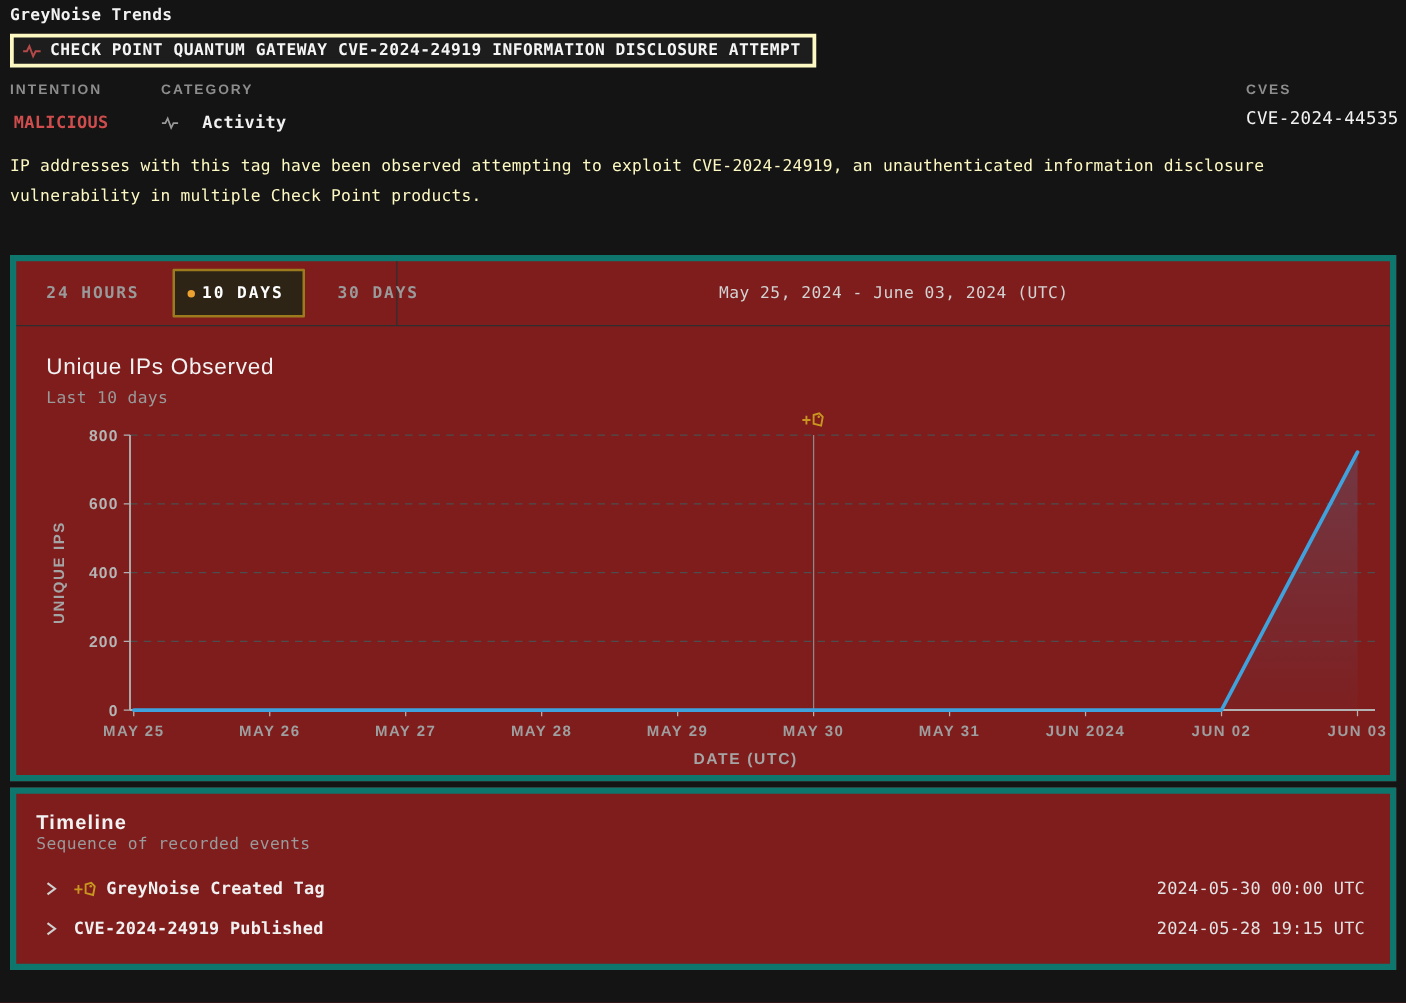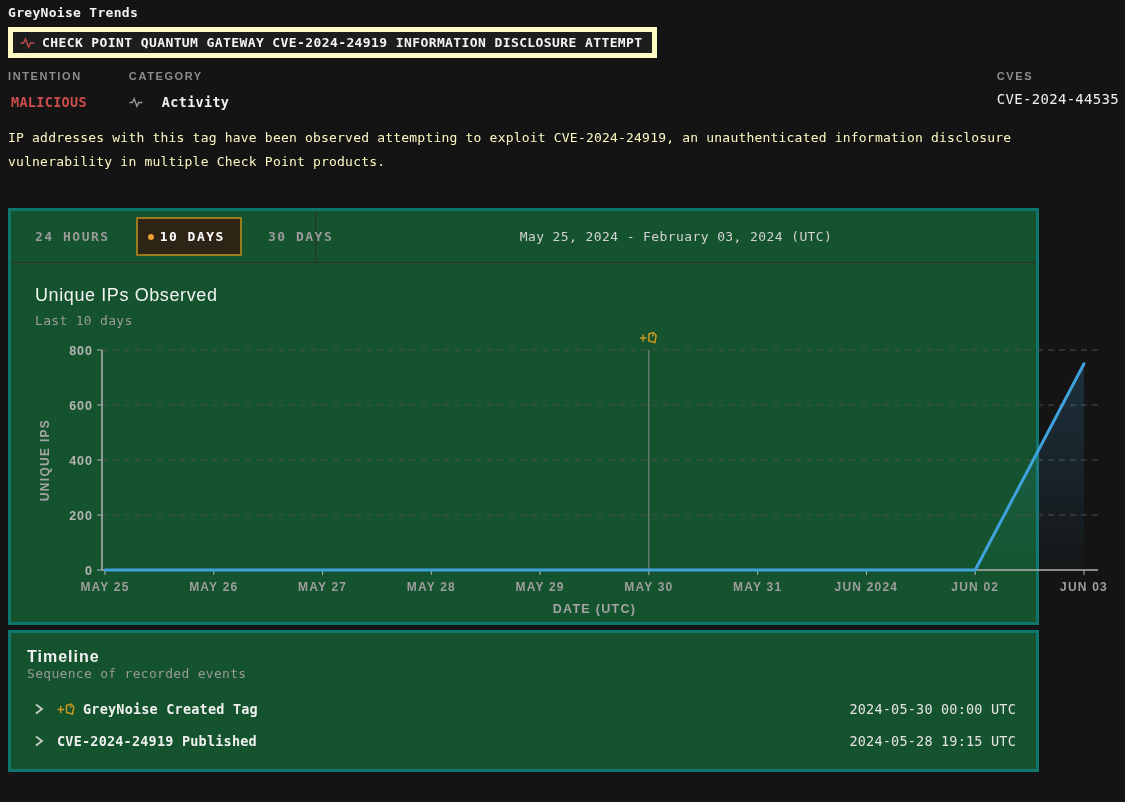--- a/index.html
+++ b/index.html
@@ -3,39 +3,39 @@
 <meta charset="utf-8">
 <style>
   * { margin:0; padding:0; box-sizing:border-box; }
   html,body { width:1125px; height:802px; background:#141414; overflow:hidden; }
   body { font-family:"DejaVu Sans Mono", monospace; color:#eaeaea; }
   .page { padding:5px 6px 0 8px; }
 
   
   .app-title { font-size:13px; font-weight:bold; color:#f2f2f2; letter-spacing:.3px; margin-bottom:7px; }
 
-  .tag-bar { display:inline-flex; align-items:center; gap:7px; border:5px solid #fef9c3;
+  .tag-bar { display:inline-flex; align-items:center; gap:7px; border:3px solid #fef9c3;
              background:#1d1d1d; padding:3px 9px 3px 7px; margin-bottom:12px; }
   .tag-bar .title-text { font-size:13px; font-weight:bold; color:#f5f5f5; letter-spacing:.4px; white-space:nowrap; }
 
   .meta-row { display:flex; align-items:flex-start; }
   .meta-col { margin-right:42px; }
   .meta-label { font-family:"Liberation Sans", sans-serif; font-size:11px; font-weight:bold;
                 letter-spacing:1.6px; color:#8d8d8d; margin-bottom:12px; }
   .meta-value { font-size:13.5px; font-weight:bold; letter-spacing:.3px; }
   .malicious { color:#cf4d4d; padding-left:3px; }
   .cat-value { display:flex; align-items:center; gap:19px; color:#f0f0f0;text-align:right; }
   .cves { margin-left:auto; text-align:left; }
   .cves .meta-value { color:#f2f2f2; font-weight:normal; font-size:14px; }
 
   .description { margin-top:16px; font-size:13px; line-height:24px; color:#fef9c3;
                  letter-spacing:.2px; max-width:1112px; margin-bottom:34px; }
 
   
-  .panel { border:3px solid #0f766e; background:#14532d; width:1031px; }
+  .panel { border:5px solid #0f766e; background:#7f1d1d; width:1109px; }
   .toolbar { display:flex; align-items:center; height:52px; border-bottom:1px solid #2e2e2e; }
   .ranges { display:flex; align-items:center; gap:26px; padding-left:24px; width:305px;
             height:100%; border-right:1px solid #2e2e2e; flex:none; }
   .range-tab { font-size:13px; font-weight:bold; letter-spacing:1.5px; color:#9a9a9a;
                background:none; border:none; cursor:pointer; font-family:"DejaVu Sans Mono", monospace; white-space:nowrap; }
   .range-tab.selected { display:flex; align-items:center; gap:6px; color:#ffffff;
                border:2px solid #9c7a1e; background:#2d2416; padding:10px 15px 10px 10px; border-radius:1px; }
   .sel-dot { width:6px; height:6px; border-radius:50%; background:#eda12f; display:none; }
   .range-tab.selected .sel-dot { display:block; }
   .daterange { flex:1; text-align:center; font-size:13px; color:#d2d2d2; letter-spacing:.4px; }
@@ -108,21 +108,21 @@
         </button>
         <button class="range-tab selected">
           <span class="sel-dot"></span>
           <span>10 DAYS</span>
         </button>
         <button class="range-tab">
           
           <span>30 DAYS</span>
         </button>
       </div>
-      <div class="daterange">May 25, 2024 - February 03, 2024 (UTC)</div>
+      <div class="daterange">May 25, 2024 - June 03, 2024 (UTC)</div>
     </div>
 
     <div class="chart-header">
       <div class="chart-title">Unique IPs Observed</div>
       <div class="chart-subtitle">Last 10 days</div>
     </div>
 
     <div class="chart-wrap">
       <svg id="trend-svg" width="1107" height="288" viewBox="0 0 1107 288">
           <defs>

